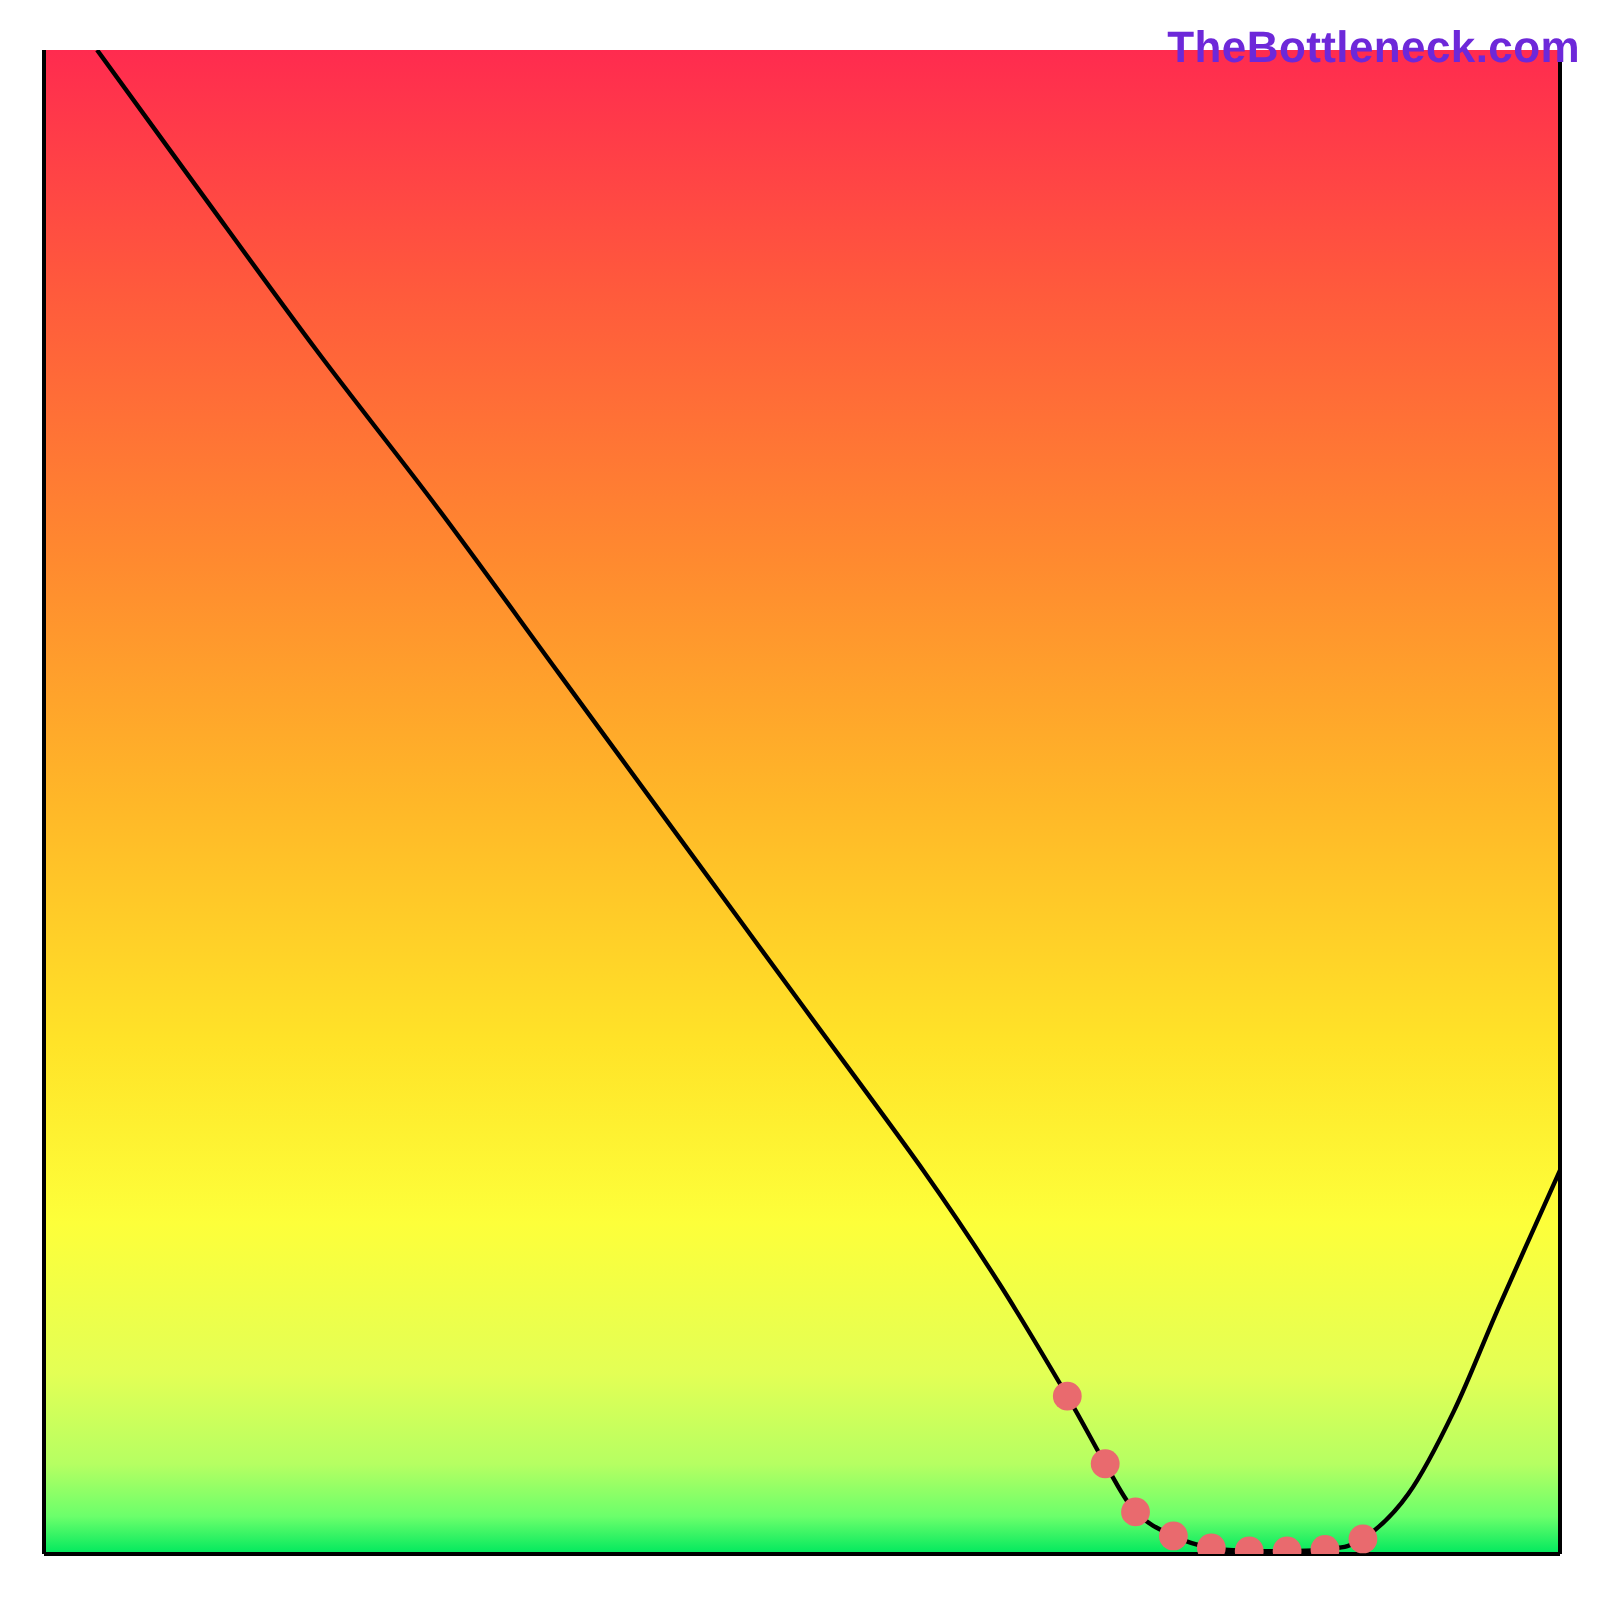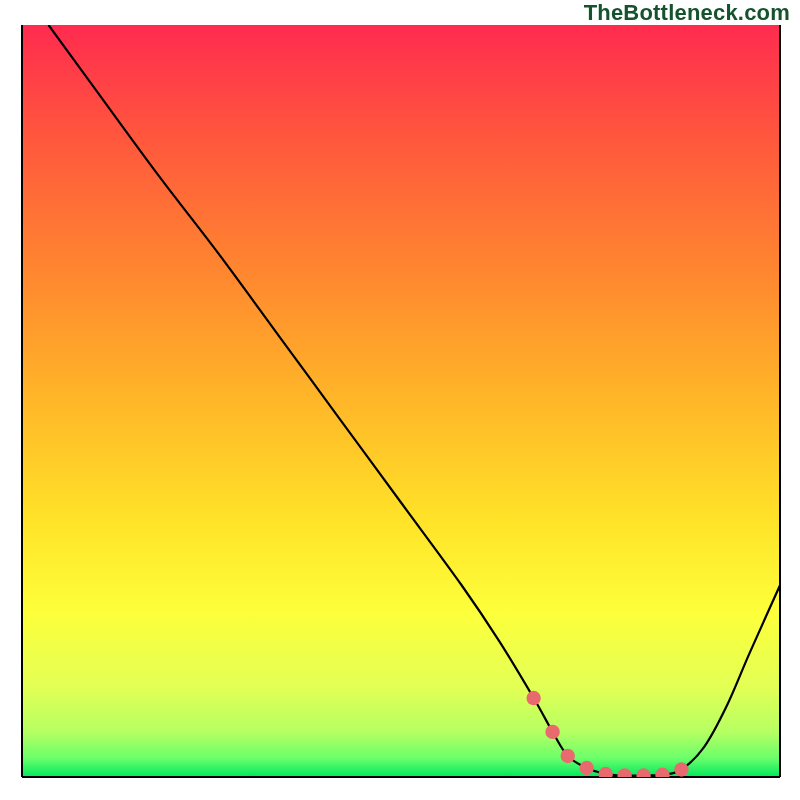--- a/index.html
+++ b/index.html
@@ -11,25 +11,25 @@
     font-family: Arial, Helvetica, sans-serif;
     background: #ffffff;
   }
   .stage {
     position: relative;
     width: 800px;
     height: 800px;
   }
   .watermark {
     position: absolute;
-    top: 0;
+    top: 11px;
     right: 10px;
     font-size: 22px;
     font-weight: 600;
-    color: #14532d;
+    color: #6d28d9;
     letter-spacing: 0.2px;
     z-index: 10;
   }
   svg {
     position: absolute;
     top: 0;
     left: 0;
   }
 </style>
 </head>

